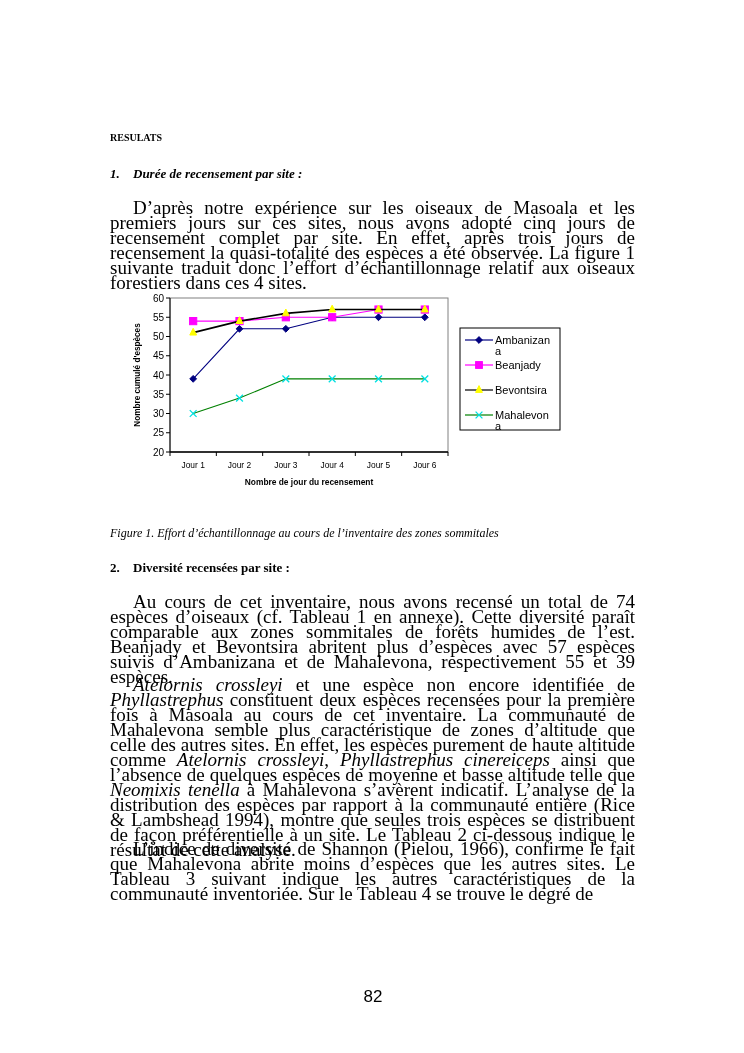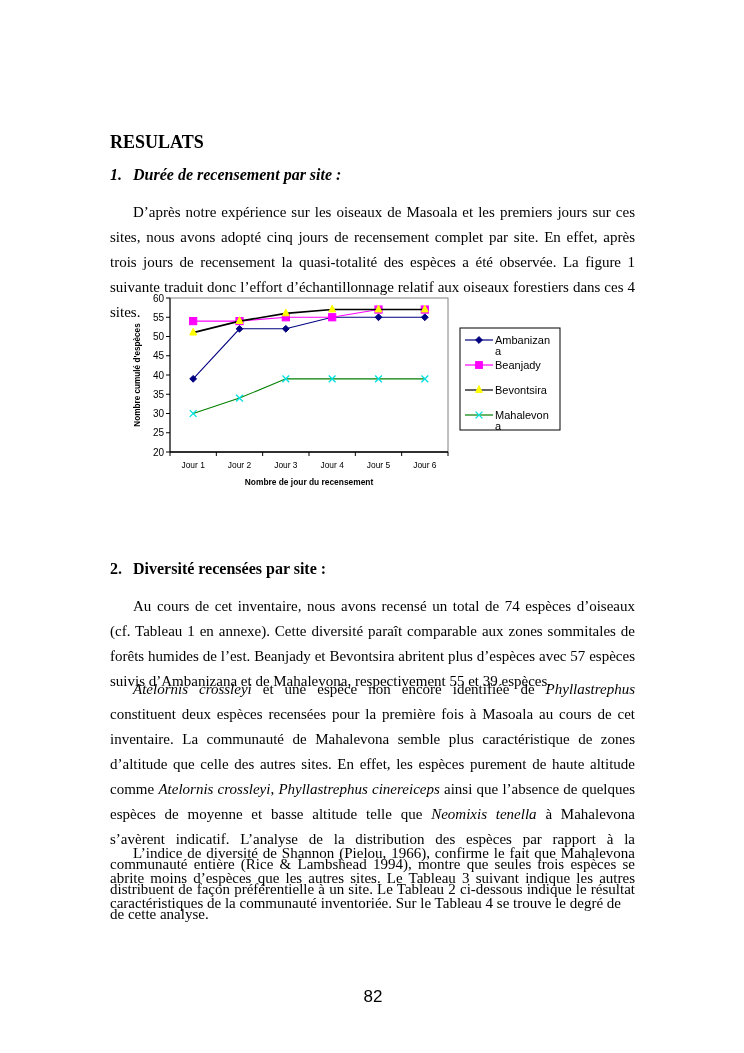--- a/index.html
+++ b/index.html
@@ -1,21 +1,21 @@
 <!DOCTYPE html>
 <html><head>
 <meta charset="utf-8">
 <style>
   html, body { margin: 0; padding: 0; background: #ffffff; }
   body { width: 744px; height: 1053px; position: relative; overflow: hidden;
          font-family: "Liberation Serif", serif; color: #000; }
   .page { position: absolute; left: 0; top: 0; width: 744px; height: 1053px; }
-  .text-block { position: absolute; left: 110px; width: 525px; font-size: 15px; line-height: 25px; text-align: justify; }
-  .h-main { position: absolute; left: 110px; top: 132px; font-size: 18px; font-weight: bold; }
-  .h-sec { position: absolute; left: 110px; font-size: 16px; font-weight: bold; }
+  .text-block { position: absolute; left: 110px; width: 525px; font-size: 19px; line-height: 15px; text-align: justify; }
+  .h-main { position: absolute; left: 110px; top: 132px; font-size: 10px; font-weight: bold; }
+  .h-sec { position: absolute; left: 110px; font-size: 13px; font-weight: bold; }
   .h-sec .num { display: inline-block; width: 23px; }
   .italic { font-style: italic; }
   .indent { text-indent: 23px; }
   .caption { position: absolute; left: 110px; top: 526px; font-size: 12px; font-style: italic; }
   .page-num { position: absolute; left: 1px; width: 744px; top: 987px; text-align: center;
               font-family: "Liberation Sans", sans-serif; font-weight: normal; font-size: 17px; }
   #chart { position: absolute; left: 120px; top: 285px; }
   svg text { font-family: "Liberation Sans", sans-serif; }
 </style>
 </head>
@@ -156,20 +156,21 @@
           <g>
             <line x1="16.6" y1="84.6" x2="23.4" y2="91.4" stroke="#00e0e0" stroke-width="1.3"></line>
             <line x1="16.6" y1="91.4" x2="23.4" y2="84.6" stroke="#00e0e0" stroke-width="1.3"></line>
           </g>
           <text x="36" y="92" font-size="11" fill="#000">Mahalevon</text>
           <text x="36" y="103" font-size="11" fill="#000">a</text>
         </g>
       </g>
   </svg>
 
+  <div class="caption">Figure 1. Effort d’échantillonnage au cours de l’inventaire des zones sommitales</div>
 
   <div class="h-sec" style="top:560px;">
     <span class="num">2.</span><span>Diversité recensées par site :</span>
   </div>
 
   <div class="text-block indent" style="top:594px;">Au cours de cet inventaire, nous avons recensé un total de 74 espèces d’oiseaux (cf. Tableau 1 en annexe). Cette diversité paraît comparable aux zones sommitales de forêts humides de l’est. Beanjady et Bevontsira abritent plus d’espèces avec 57 espèces suivis d’Ambanizana et de Mahalevona, respectivement 55 et 39 espèces.</div>
 
   <div class="text-block indent" style="top:677px;" id="p2"><span class="italic">Atelornis crossleyi</span><span> et une espèce non encore identifiée de </span><span class="italic">Phyllastrephus</span><span> constituent deux espèces recensées pour la première fois à Masoala au cours de cet inventaire. La communauté de Mahalevona semble plus caractéristique de zones d’altitude que celle des autres sites. En effet, les espèces purement de haute altitude comme </span><span class="italic">Atelornis crossleyi</span><span>, </span><span class="italic">Phyllastrephus cinereiceps</span><span> ainsi que l’absence de quelques espèces de moyenne et basse altitude telle que </span><span class="italic">Neomixis tenella</span><span> à Mahalevona s’avèrent indicatif. L’analyse de la distribution des espèces par rapport à la communauté entière (Rice &amp; Lambshead 1994), montre que seules trois espèces se distribuent de façon préférentielle à un site. Le Tableau 2 ci-dessous indique le résultat de cette analyse.</span></div>
 
   <div class="text-block indent" style="top:841px;">L’indice de diversité de Shannon (Pielou, 1966), confirme le fait que Mahalevona abrite moins d’espèces que les autres sites. Le Tableau 3 suivant indique les autres caractéristiques de la communauté inventoriée. Sur le Tableau 4 se trouve le degré de</div>

